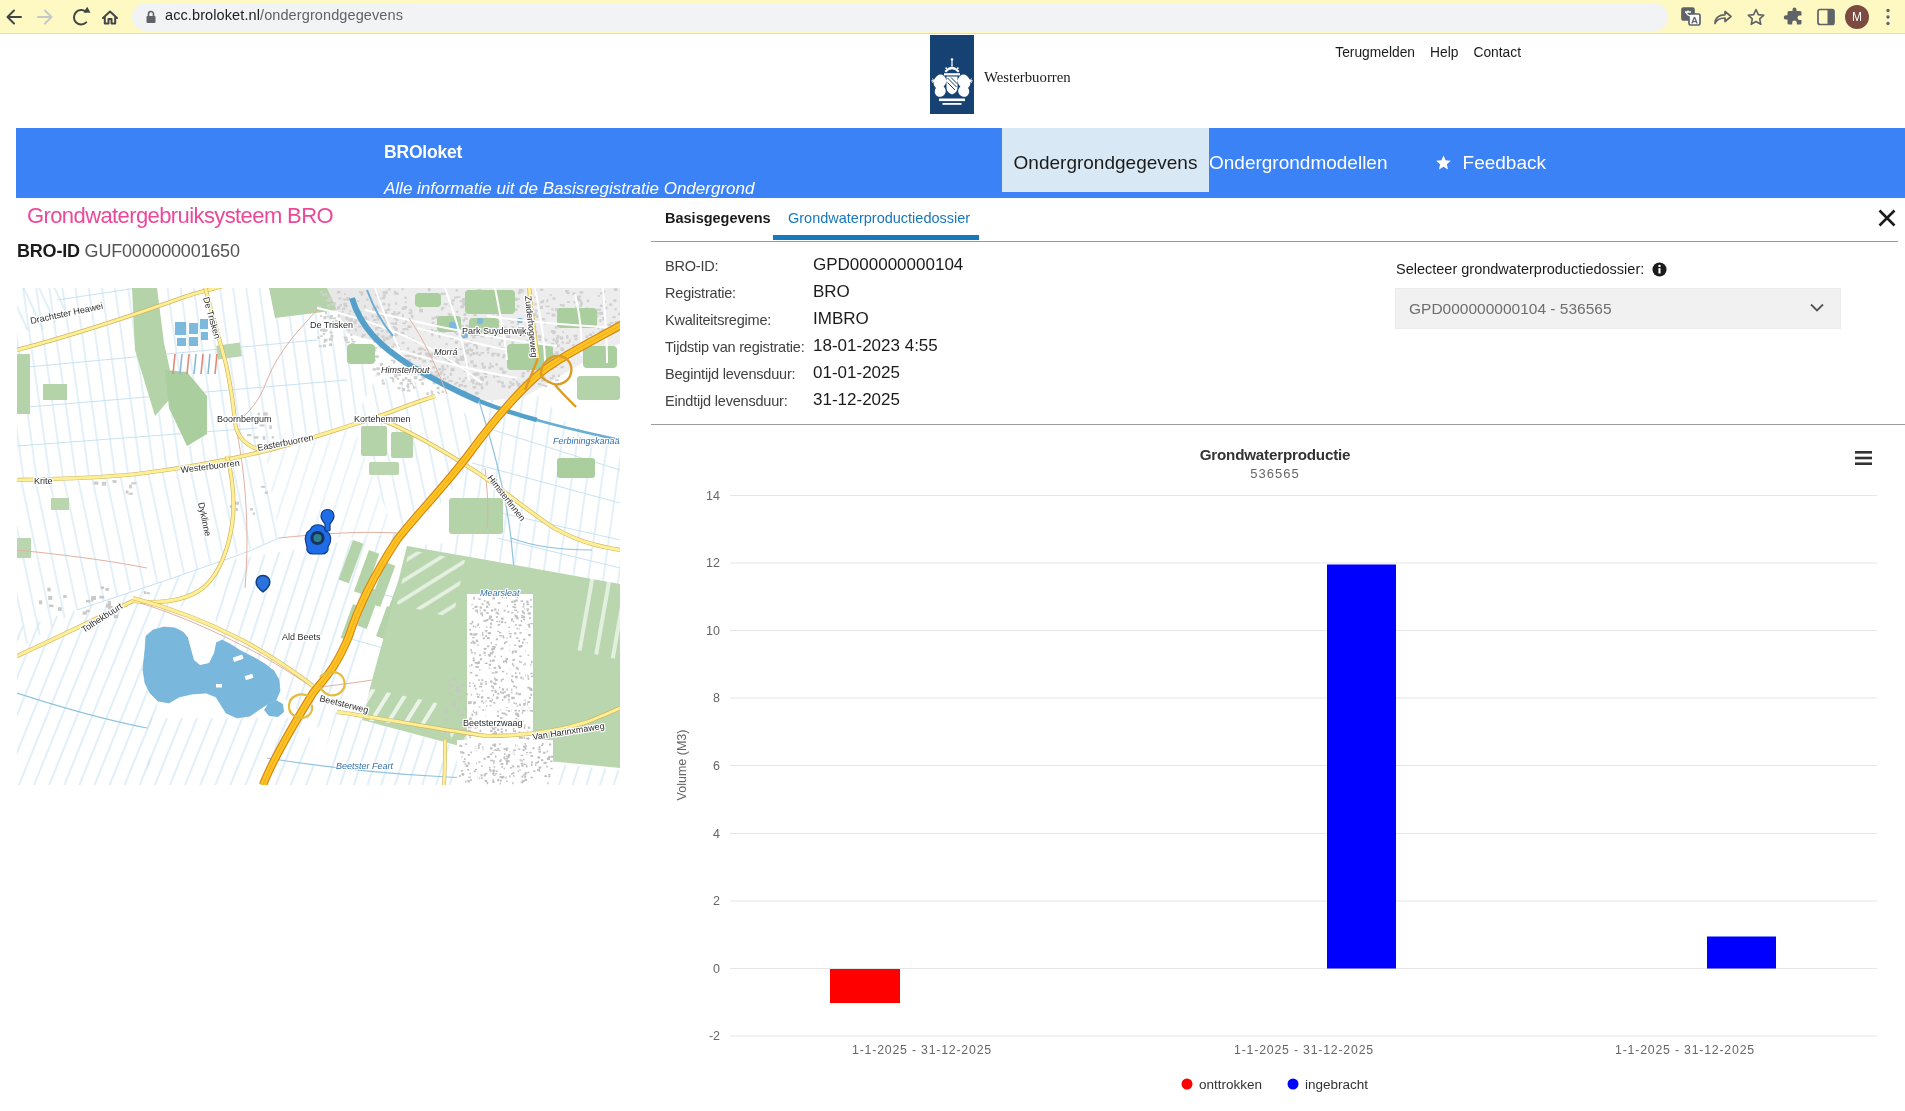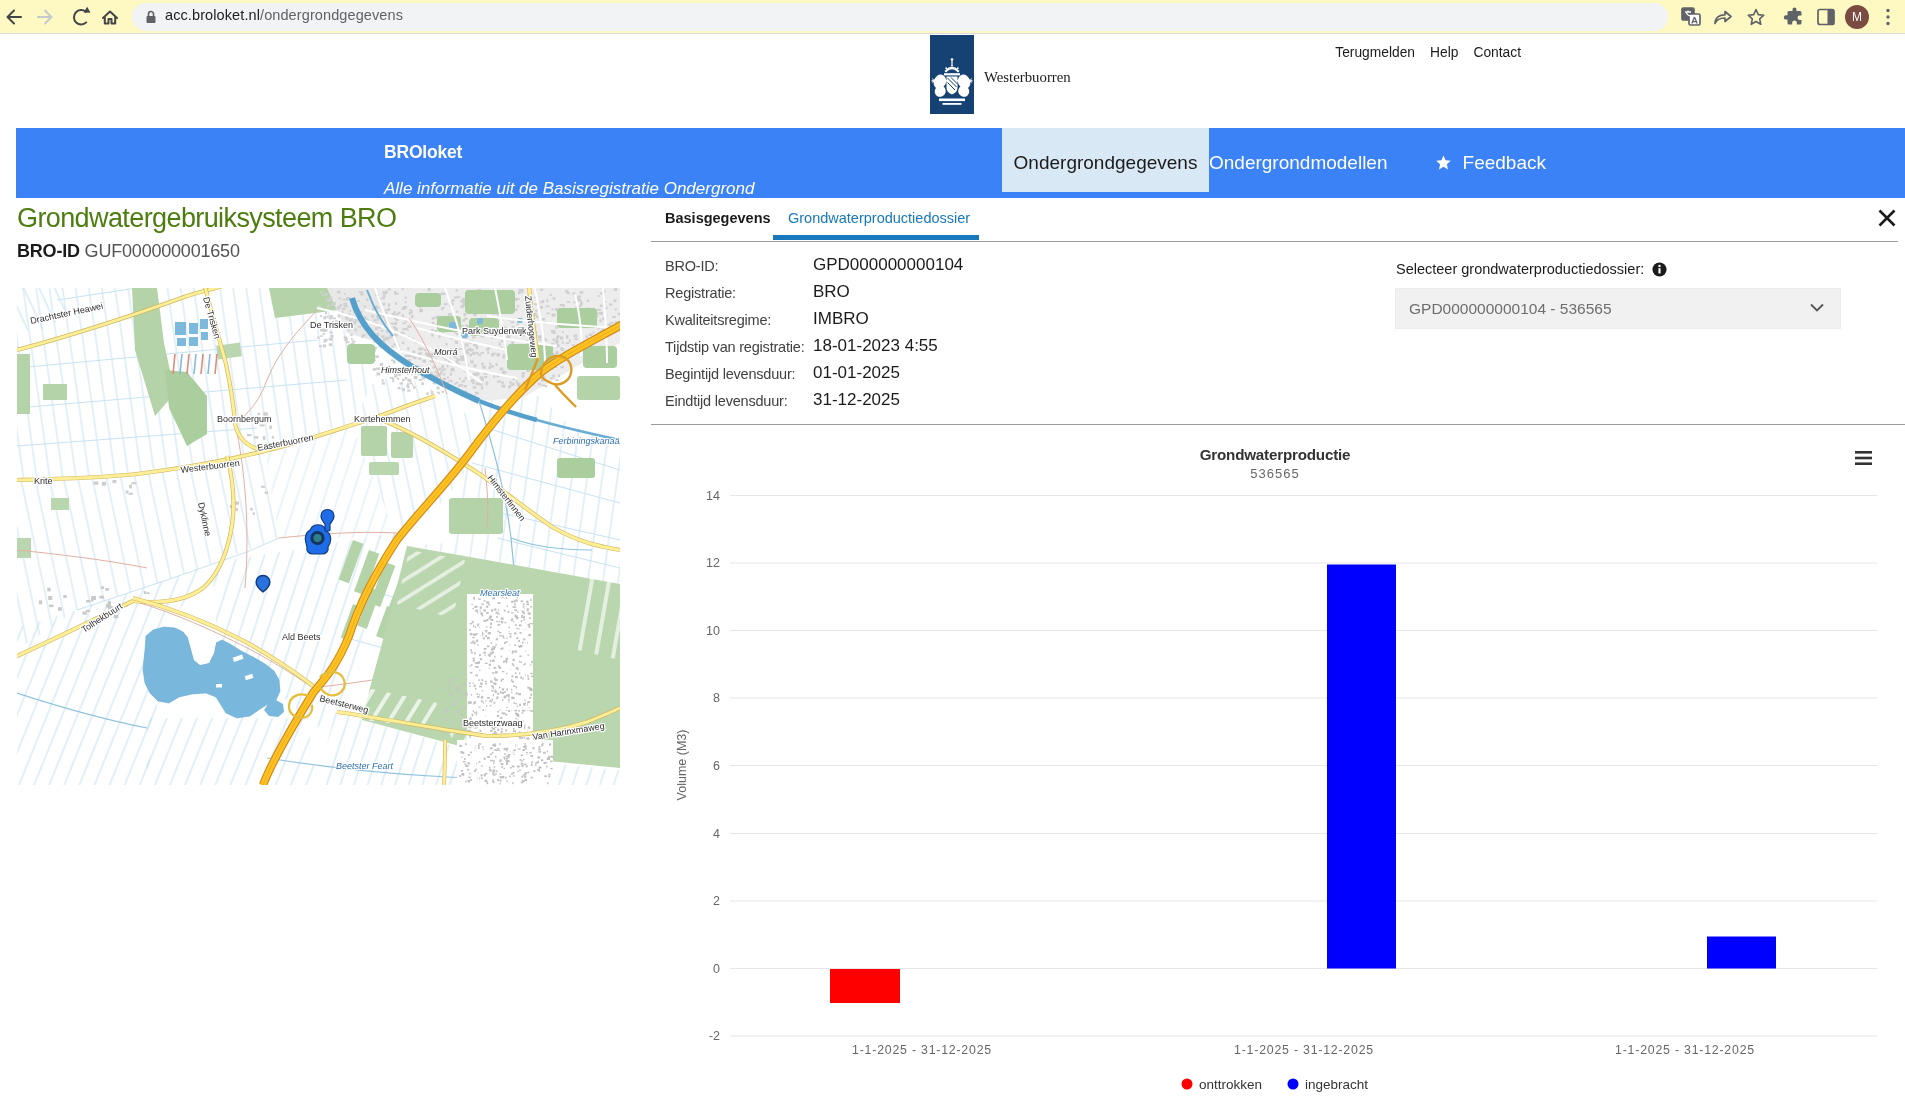--- a/index.html
+++ b/index.html
@@ -19,21 +19,21 @@
 #headlinks { position:absolute; right:384px; top:10px; font-size:13.8px; color:#1b1b1b; }
 #headlinks span { margin-left:15px; }
 
 #navbar { position:absolute; left:0; top:128px; width:1905px; height:70px; background:#3b82f6;margin-left:16px; }
 #brotitle { position:absolute; left:368px; top:14px; color:#fff; font-size:17.5px; font-weight:bold; letter-spacing:-0.2px; }
 #brosub { position:absolute; left:368px; top:51px; color:#fff; font-size:17px; font-style:italic; }
 #tab-active { position:absolute; left:986px; top:0; width:207px; height:64px; background:#d9e8f5; color:#1b1b1b; font-size:19px; text-align:center; line-height:70px; }
 #tab-models { position:absolute; left:1193px; top:0; width:195px; height:70px; color:#fff; font-size:19px; text-align:left; line-height:70px; }
 #tab-feedback { position:absolute; left:1419px; top:0; height:66px; color:#fff; font-size:19px; line-height:70px; }
 
-#h1 { position:absolute; left:17px; top:203px; font-size:27px; color:#4d7c0f; letter-spacing:-0.6px; }
+#h1 { position:absolute; left:27px; top:203px; font-size:22px; color:#ec4899; letter-spacing:-0.6px; }
 #broid { position:absolute; left:17px; top:241px; font-size:18px; color:#1b1b1b; letter-spacing:-0.2px; }
 #broid b { font-weight:bold; }
 #broid span { color:#545454; }
 #map { position:absolute; left:17px; top:288px; width:603px; height:497px; }
 
 #ptabs { position:absolute; left:665px; top:210px; font-size:14.5px; }
 #ptab1 { font-weight:bold; color:#1b1b1b; }
 #ptab2 { position:absolute; left:123px; top:0; color:#1778bd; width:200px; }
 #tabline { position:absolute; left:651px; top:241px; width:1247px; height:1px; background:#9b9b9b; }
 #tabul { position:absolute; left:773px; top:235px; width:206px; height:5px; background:#1778bd; }

